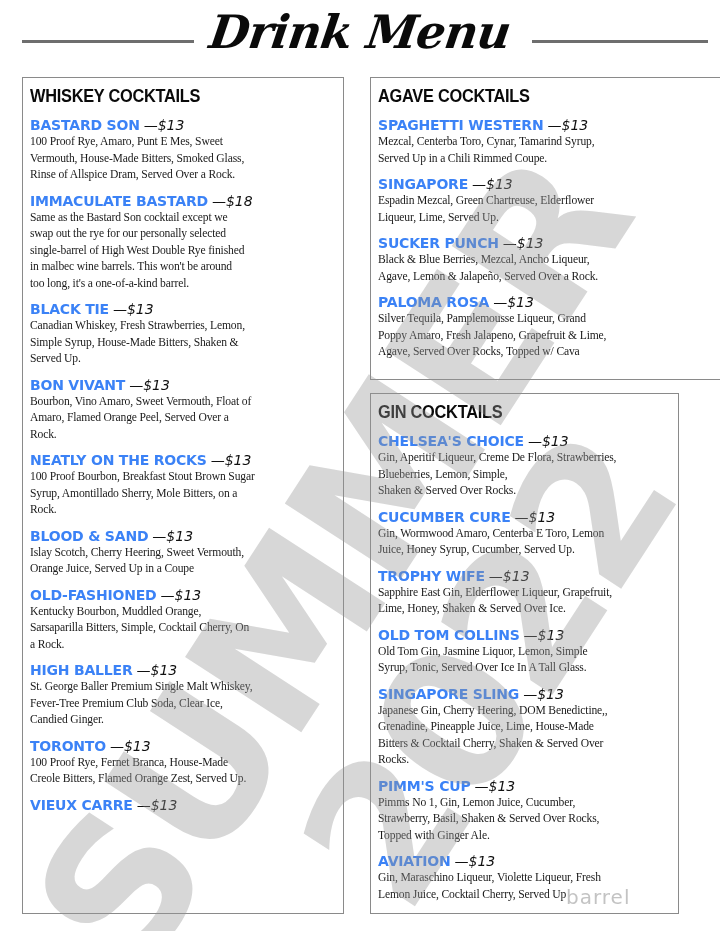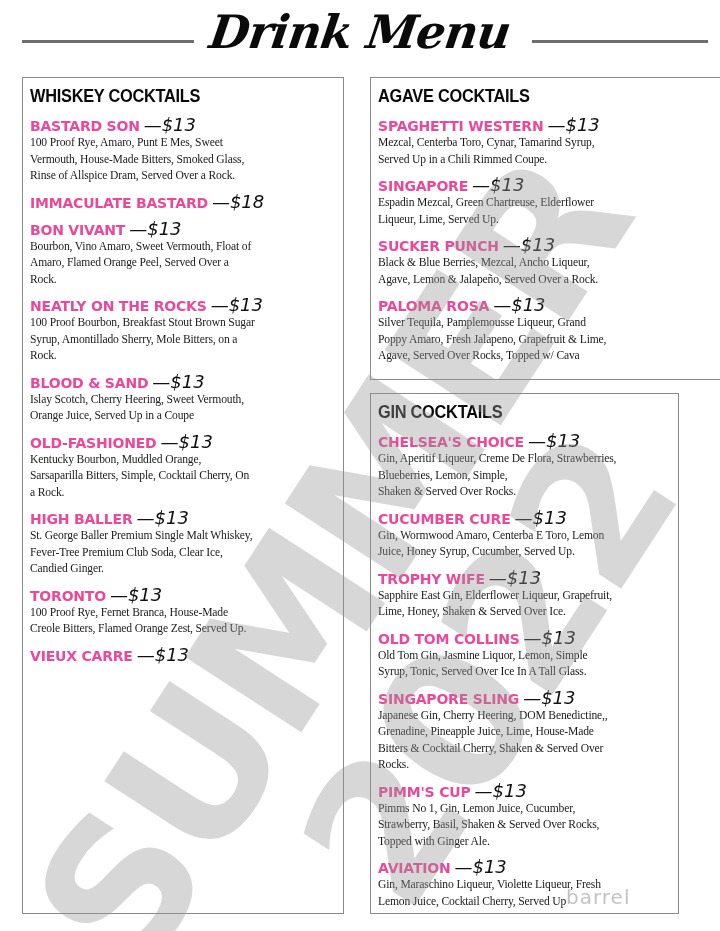--- a/index.html
+++ b/index.html
@@ -31,25 +31,25 @@
   .box.agave { left:370px; top:77px; width:406px; height:303px; }
   .box.gin { left:370px; top:393px; width:309px; height:521px; }
   .section-title {
     font-family:"Liberation Sans", sans-serif; font-weight:bold; font-size:19px;
     letter-spacing:-0.3px; transform:scaleX(0.86); transform-origin:left center;
     margin:0 0 8px 0; line-height:24px; color:#0a0a0a;
   }
   .item { margin-bottom:8px; }
   .item-head { line-height:18px; }
   .item-name {
-    font-family:"DejaVu Sans", sans-serif; font-weight:bold; font-size:14px; color:#ec4899;
+    font-family:"DejaVu Sans", sans-serif; font-weight:bold; font-size:14px; color:#3b82f6;
     letter-spacing:-0.2px;
   }
   .item-price {
-    font-family:"DejaVu Sans", sans-serif; font-style:italic; font-size:18px; color:#111;
+    font-family:"DejaVu Sans", sans-serif; font-style:italic; font-size:14px; color:#111;
     margin-left:4px;
   }
   .item-desc {
     font-family:Liberation Serif, serif; font-size:11.6px; line-height:16.5px; color:#1a1a1a;
     letter-spacing:-0.15px; white-space:pre-line;
   }
   .footer-mark {
     position:absolute; left:566px; top:885px; font-family:"DejaVu Sans", sans-serif;
     font-size:20px; color:rgba(170,170,170,0.7); letter-spacing:1px; z-index:6;
   }
@@ -66,20 +66,31 @@
 <div class="box whiskey">
   <div class="section-title">WHISKEY COCKTAILS</div>
   <div class="item">
       <div class="item-head"><span class="item-name">BASTARD SON</span><span class="item-price">—$13</span></div>
       <div class="item-desc">100 Proof Rye, Amaro, Punt E Mes, Sweet
 Vermouth, House-Made Bitters, Smoked Glass,
 Rinse of Allspice Dram, Served Over a Rock.</div>
     </div>
   <div class="item">
       <div class="item-head"><span class="item-name">IMMACULATE BASTARD</span><span class="item-price">—$18</span></div>
+      <div class="item-desc">Same as the Bastard Son cocktail except we
+swap out the rye for our personally selected
+single-barrel of High West Double Rye finished
+in malbec wine barrels. This won't be around
+too long, it's a one-of-a-kind barrel.</div>
+    </div>
+  <div class="item">
+      <div class="item-head"><span class="item-name">BLACK TIE</span><span class="item-price">—$13</span></div>
+      <div class="item-desc">Canadian Whiskey, Fresh Strawberries, Lemon,
+Simple Syrup, House-Made Bitters, Shaken &amp;
+Served Up.</div>
     </div>
   <div class="item">
       <div class="item-head"><span class="item-name">BON VIVANT</span><span class="item-price">—$13</span></div>
       <div class="item-desc">Bourbon, Vino Amaro, Sweet Vermouth, Float of
 Amaro, Flamed Orange Peel, Served Over a
 Rock.</div>
     </div>
   <div class="item">
       <div class="item-head"><span class="item-name">NEATLY ON THE ROCKS</span><span class="item-price">—$13</span></div>
       <div class="item-desc">100 Proof Bourbon, Breakfast Stout Brown Sugar

